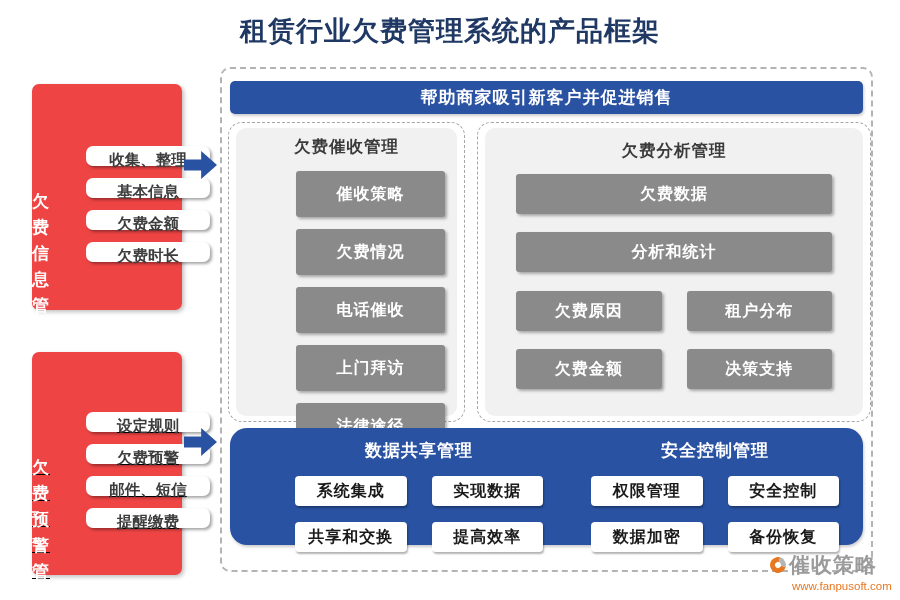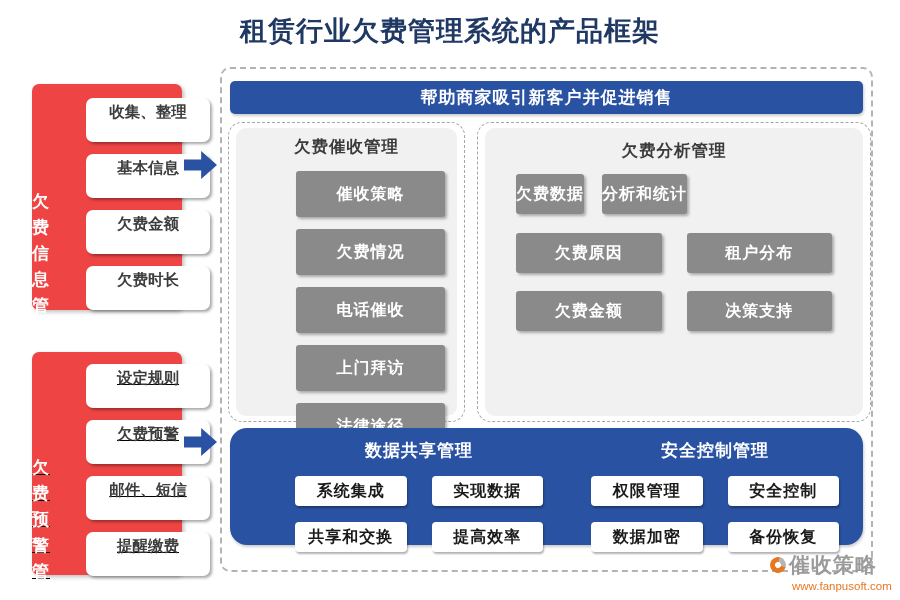--- a/index.html
+++ b/index.html
@@ -28,21 +28,21 @@
   .side-panel.p2 { top:352px; height:223px;text-decoration:underline; }
   .side-header {
     margin-top:9px; height:26px; line-height:26px;
     color:#ffffff; font-size:17px; font-weight:bold; letter-spacing:1px;
   }
   .side-items {
     margin-top:13px; display:flex; flex-direction:column; gap:12px; width:100%;
     align-items:center;
   }
   .side-item {
-    width:124px; height:44px; line-height:27px; background:#ffffff;
+    width:124px; height:20px; line-height:27px; background:#ffffff;
     border-radius:7px; text-align:center;
     font-size:15.5px; font-weight:bold; color:#3d3d3d;
     box-shadow:2px 2px 3px rgba(0,0,0,.35);
   }
 
   
   .arrow {
     position:absolute; left:184px; width:33px; height:28px; background:#2a52a2;
     clip-path:polygon(0 30%, 52% 30%, 52% 0, 100% 50%, 52% 100%, 52% 70%, 0 70%);
   }
@@ -91,21 +91,21 @@
     display:flex; align-items:center; justify-content:center;
     letter-spacing:1px;
   }
   .collection-bars {
     margin-top:13px; display:flex; flex-direction:column; gap:12px;
     padding:0 12px;
   }
   .collection-bars .gray-bar { height:46px;margin-left:48px; }
 
   .analysis-wide {
-    margin-top:12px; display:flex; gap:18px;
+    margin-top:12px; display:flex; flex-direction:column; gap:18px;
     padding:0 31px;
   }
   .analysis-wide .gray-bar { height:40px; }
   .analysis-grid {
     margin-top:19px; display:grid; grid-template-columns:1fr 1fr;
     column-gap:25px; row-gap:18px; padding:0 31px;
   }
   .analysis-grid .gray-bar { height:40px; }
 
   

